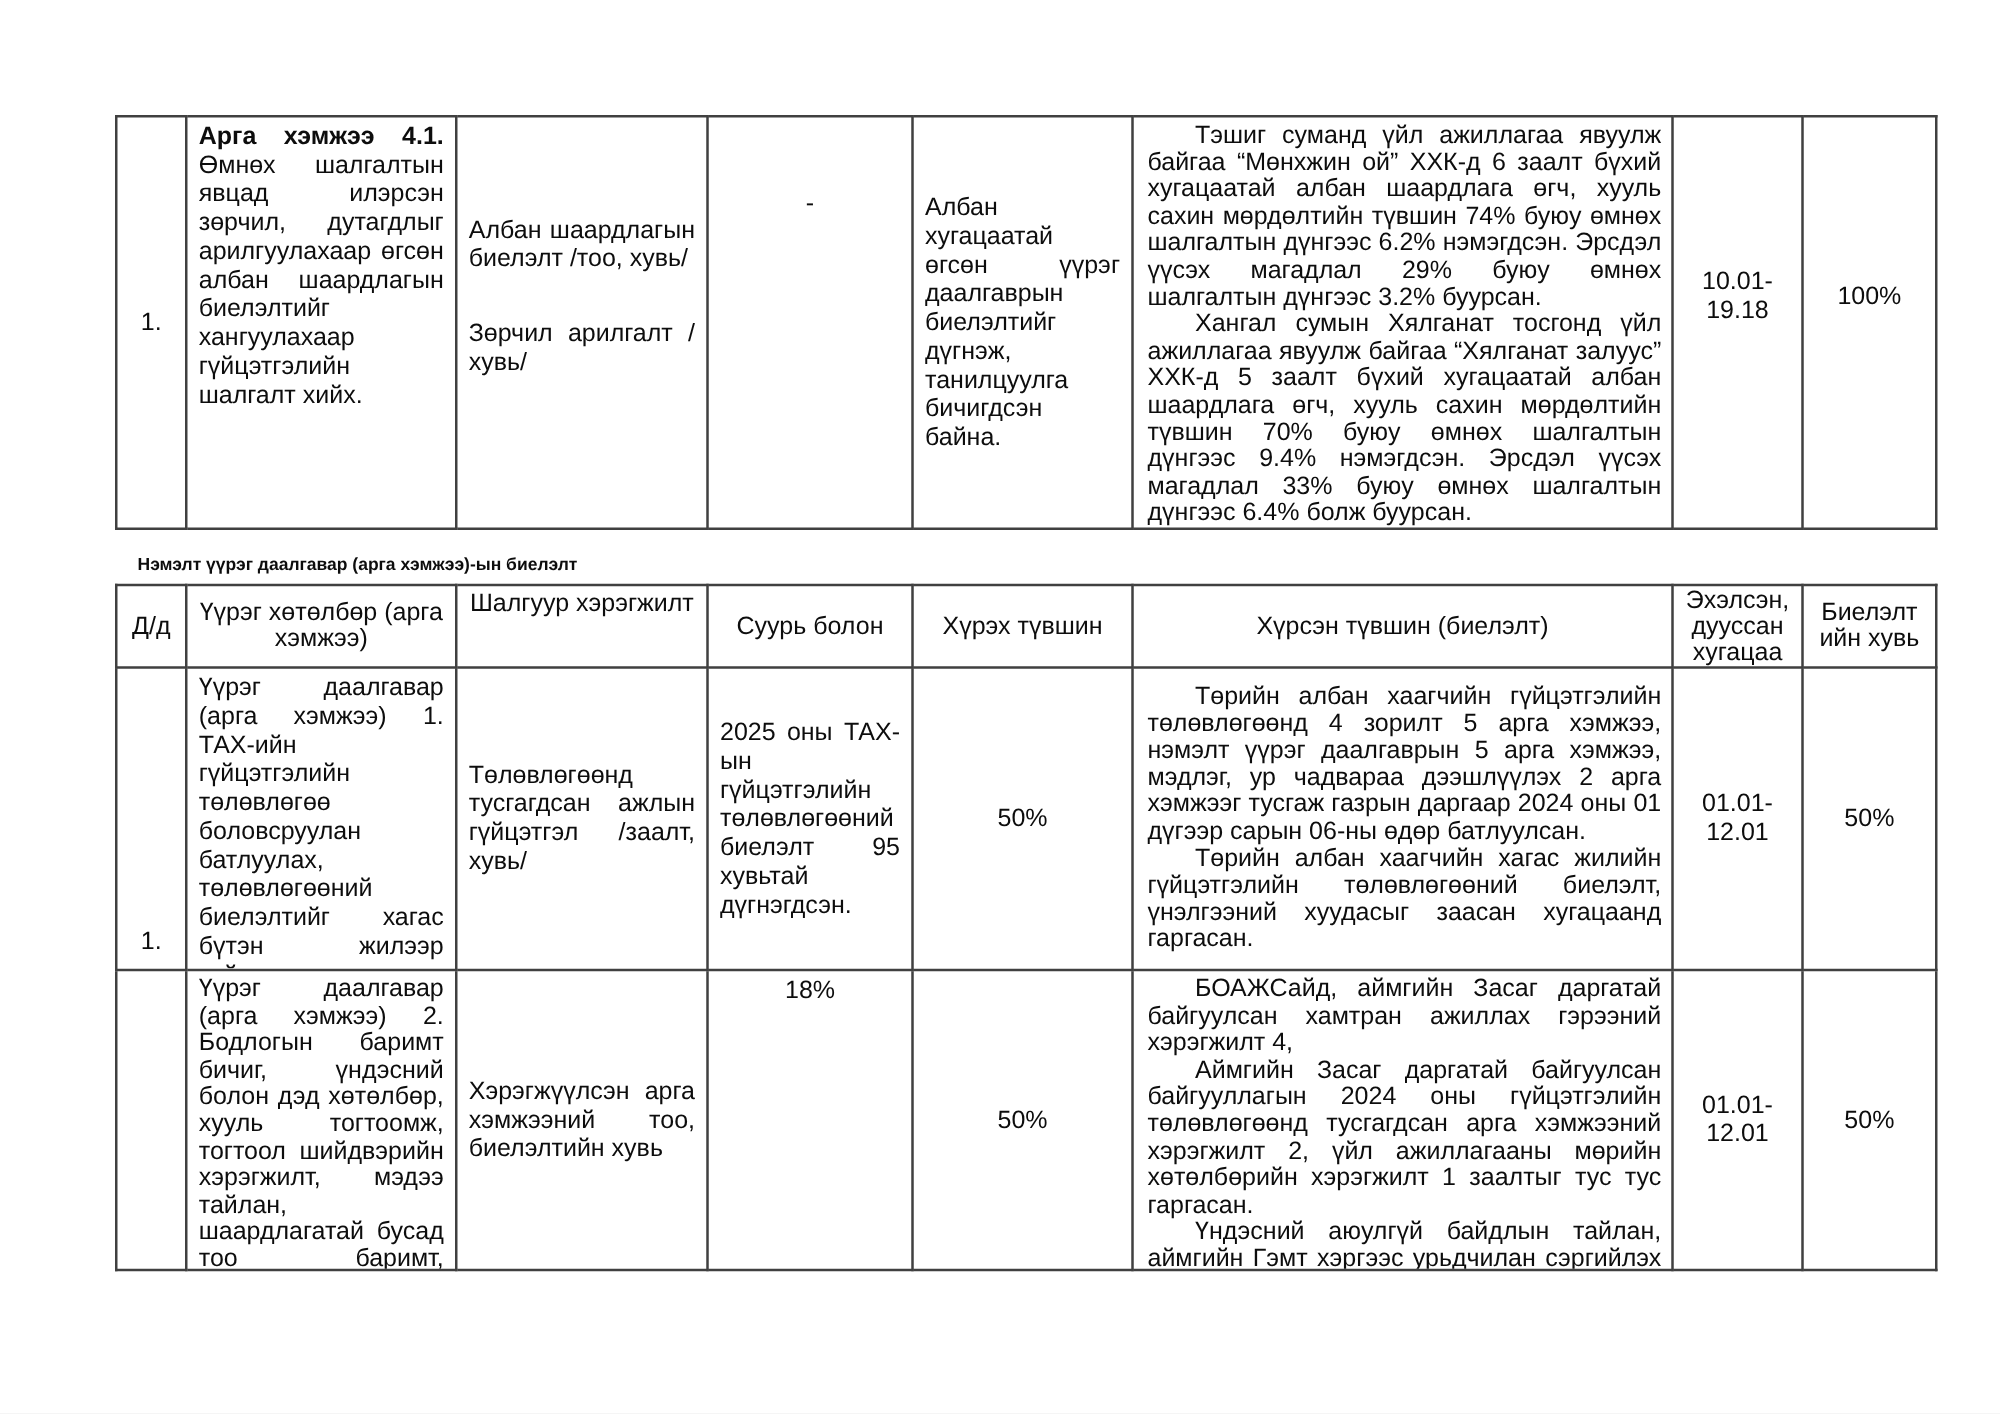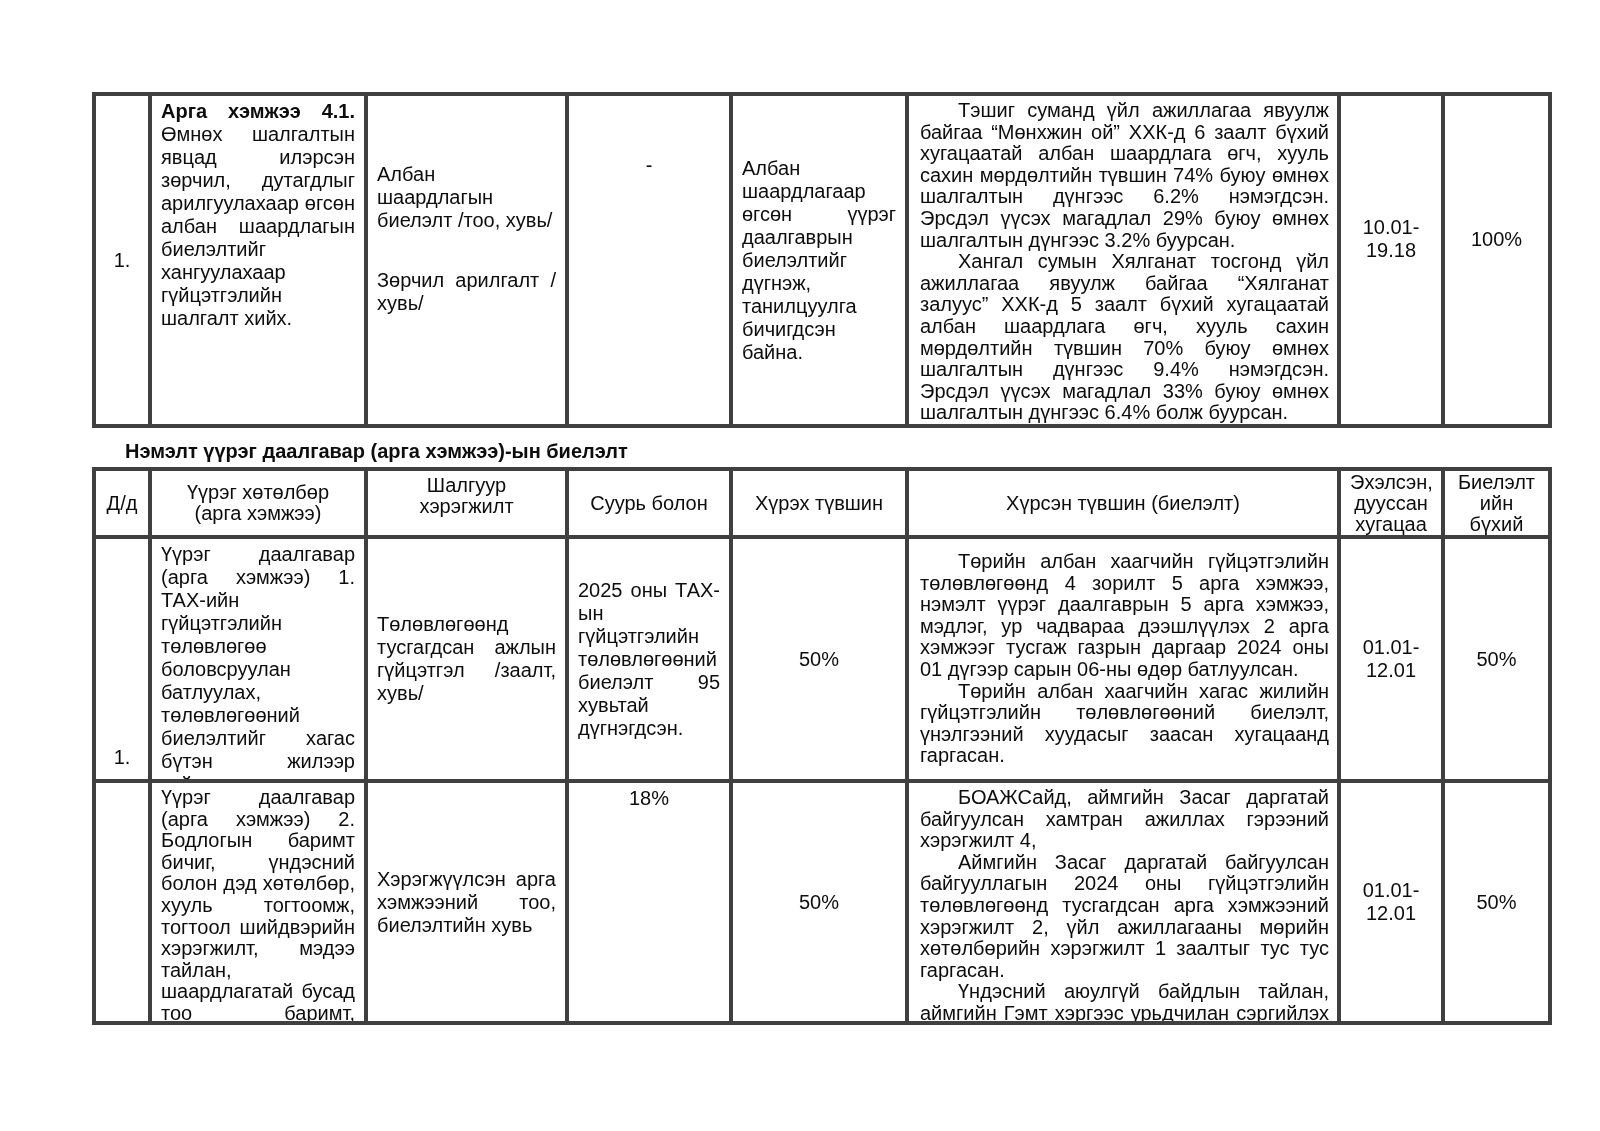--- a/index.html
+++ b/index.html
@@ -13,30 +13,30 @@
     line-height:23px;
     overflow:hidden;
   }
   .doc-table{
     position:absolute;
     border-collapse:collapse;
     table-layout:fixed;
     width:1456px;
   }
   .doc-table td{
-    border:4px solid #404040;
+    border:2px solid #404040;
     padding:0;
     vertical-align:top;
   }
   #t1{left:92px;top:92px;}
   #t2{left:92px;top:467px;border-bottom:2px solid #1d1d1d;}
   .heading{
     position:absolute;
-    left:125px;top:440px;
-    font-size:20px;
+    left:110px;top:440px;
+    font-size:14px;
     font-weight:bold;
     white-space:nowrap;
   }
   col.w1{width:56px}col.w2{width:216px}col.w3{width:201px}col.w4{width:164px}
   col.w5{width:176px}col.w6{width:432px}col.w7{width:104px}col.w8{width:107px}
 
   .cell{
     box-sizing:border-box;
     display:flex;flex-direction:column;
     overflow:hidden;
@@ -92,21 +92,21 @@
         <td>
           <div class="cell h-t1 v-mid ha-j nudge-up">
             <p>Албан шаардлагын биелэлт /тоо, хувь/</p>
             <p class="gap">Зөрчил арилгалт /хувь/</p>
           </div>
         </td>
         <td>
             <div class="cell h-t1 v-top ha-c dash-pad">-</div>
           </td>
         <td>
-            <div class="cell h-t1 v-mid ha-j">Албан шаардлагаар өгсөн үүрэг даалгаврын биелэлтийг дүгнэж, танилцуулга бичигдсэн байна.</div>
+            <div class="cell h-t1 v-mid ha-j">Албан хугацаатай өгсөн үүрэг даалгаврын биелэлтийг дүгнэж, танилцуулга бичигдсэн байна.</div>
           </td>
         <td>
           <div class="cell h-t1 v-top ha-j tight res">
             <p class="ind">Тэшиг суманд үйл ажиллагаа явуулж байгаа “Мөнхжин ой” ХХК-д 6 заалт бүхий хугацаатай албан шаардлага өгч, хууль сахин мөрдөлтийн түвшин 74% буюу өмнөх шалгалтын дүнгээс 6.2% нэмэгдсэн. Эрсдэл үүсэх магадлал 29% буюу өмнөх шалгалтын дүнгээс 3.2% буурсан.</p>
             <p class="ind">Хангал сумын Хялганат тосгонд үйл ажиллагаа явуулж байгаа “Хялганат залуус” ХХК-д 5 заалт бүхий хугацаатай албан шаардлага өгч, хууль сахин мөрдөлтийн түвшин 70% буюу өмнөх шалгалтын дүнгээс 9.4% нэмэгдсэн. Эрсдэл үүсэх магадлал 33% буюу өмнөх шалгалтын дүнгээс 6.4% болж буурсан.</p>
           </div>
         </td>
         <td>
             <div class="cell h-t1 v-mid ha-c nudge-up">10.01-19.18</div>
           </td>
@@ -147,21 +147,21 @@
         <td>
             <div class="cell h-hd v-mid ha-c hdr">Хүрэх түвшин</div>
           </td>
         <td>
             <div class="cell h-hd v-mid ha-c hdr">Хүрсэн түвшин (биелэлт)</div>
           </td>
         <td>
             <div class="cell h-hd v-mid ha-c hdr">Эхэлсэн, дууссан хугацаа</div>
           </td>
         <td>
-            <div class="cell h-hd v-mid ha-c hdr">Биелэлт ийн бүхий</div>
+            <div class="cell h-hd v-mid ha-c hdr">Биелэлт ийн хувь</div>
           </td>
       </tr>
 
       <tr>
         <td>
             <div class="cell h-r1 v-bot ha-c pad-b">1.</div>
           </td>
         <td>
             <div class="cell h-r1 v-top ha-j">Үүрэг даалгавар (арга хэмжээ) 1. ТАХ-ийн гүйцэтгэлийн төлөвлөгөө боловсруулан батлуулах, төлөвлөгөөний биелэлтийг хагас бүтэн жилээр тайлагнах.</div>
           </td>

